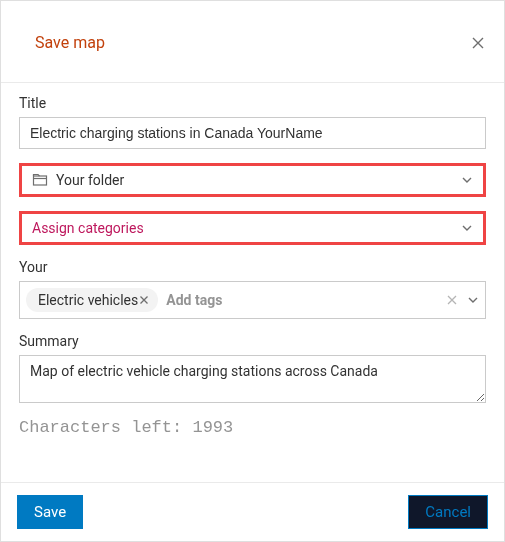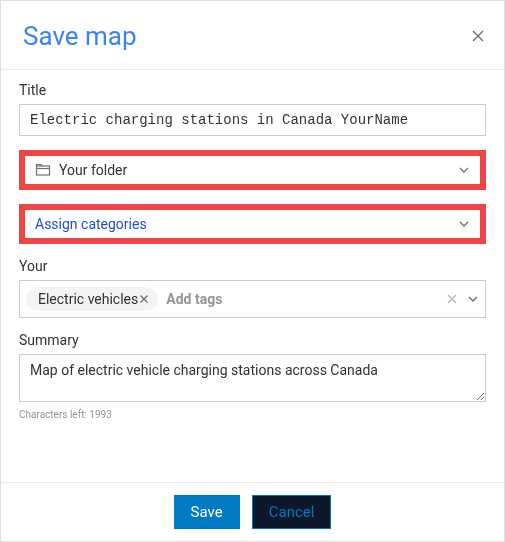--- a/index.html
+++ b/index.html
@@ -18,24 +18,24 @@
     flex-direction: column;
     position: relative;
   }
   .header {
     display: flex;
     align-items: center;
     justify-content: space-between;
     padding: 16px 18px 14px 18px;
   }
   .header h1 {
-    font-size: 26px;
+    font-size: 16px;
     font-weight: 400;
-    margin: 4px;
-    color: #3b82f6;
+    margin: 16px;
+    color: #c2410c;
   }
   .close-icon {
     width: 16px; height: 16px;
     cursor: pointer;
     color: #6e6e6e;
   }
   .divider {
     height: 1px;
     background: #eaeaea;
     margin: 0;
@@ -55,41 +55,41 @@
     color: #323232;
     margin-bottom: 6px;
   }
   .input-box {
     width: 100%;
     border: 1px solid #cacaca;
     padding: 7px 10px;
     font-size: 14px;
     color: #323232;
     background: #fff;
-    font-family: Liberation Mono, monospace;
+    font-family: Liberation Sans, sans-serif;
   }
   .select-box {
     width: 100%;
-    border: 6px solid #ef4444;
+    border: 3px solid #ef4444;
     padding: 6px 10px;
     font-size: 14px;
     color: #323232;
     background: #fff;
     display: flex;
     align-items: center;
     gap: 8px;
     cursor: pointer;
     position: relative;
     min-height: 34px;
   }
   .select-box .chev {
     margin-left: auto;
     color: #6e6e6e;
   }
-  .placeholder { color: #1d4ed8; }
+  .placeholder { color: #be185d; }
   .folder-icon { color: #6e6e6e; flex-shrink:0; }
   .tags-box {
     width: 100%;
     border: 1px solid #cacaca;
     padding: 4px 6px;
     display: flex;
     align-items: center;
     gap: 6px;
     min-height: 38px;
   }
@@ -128,29 +128,30 @@
     width: 100%;
     border: 1px solid #cacaca;
     padding: 7px 10px;
     font-size: 14px;
     color: #323232;
     font-family: inherit;
     resize: both;
     min-height: 48px;
   }
   .chars-left {
-    font-size: 10px;
+    font-size: 17px;
     color: #949494;
-    margin-top: 4px;
+    margin-top: 12px;
+    font-family: Liberation Mono, monospace;
   }
   .footer {
     border-top: 1px solid #eaeaea;
     padding: 12px 16px;
     display: flex;
-    justify-content: center;
+    justify-content: space-between;
     gap: 12px;
   }
   .btn {
     font-size: 15px;
     padding: 7px 16px;
     cursor: pointer;
     font-family: inherit;
   }
   .btn-primary {
     background: #007ac2;

